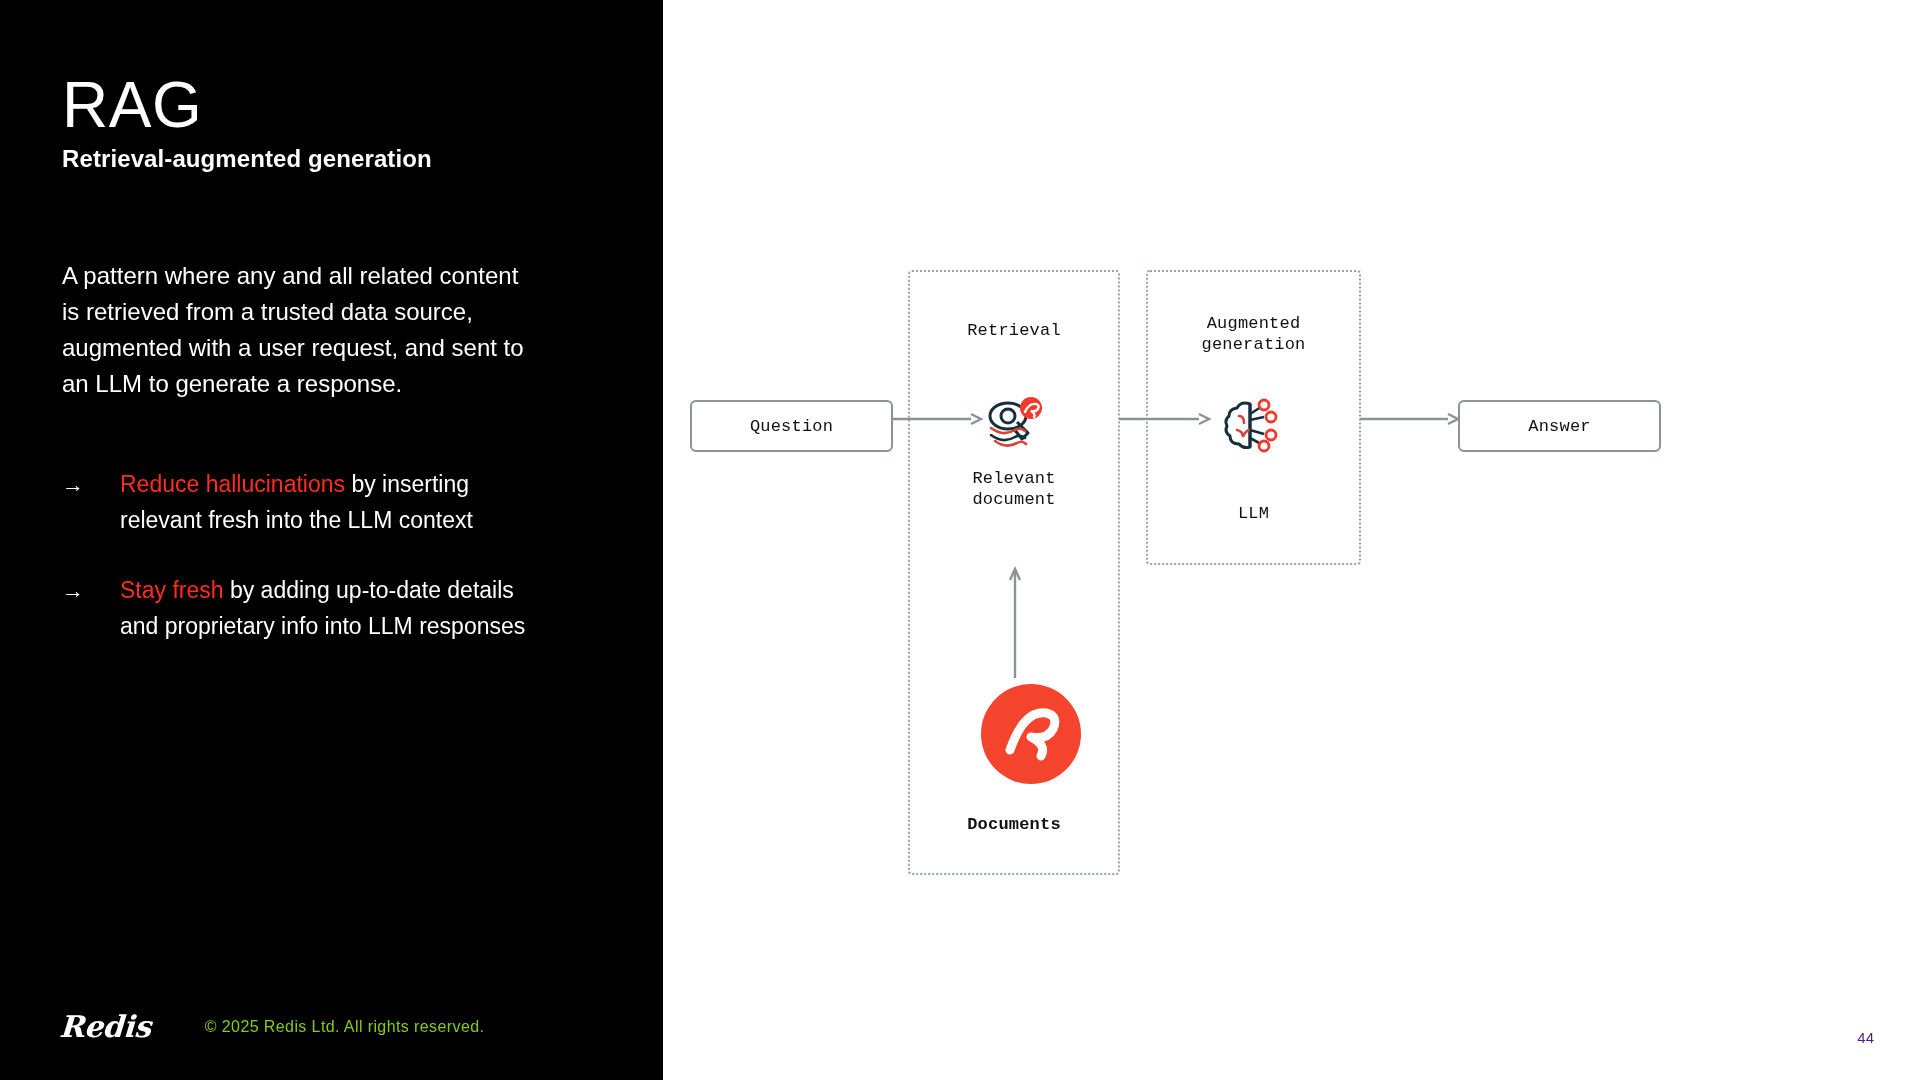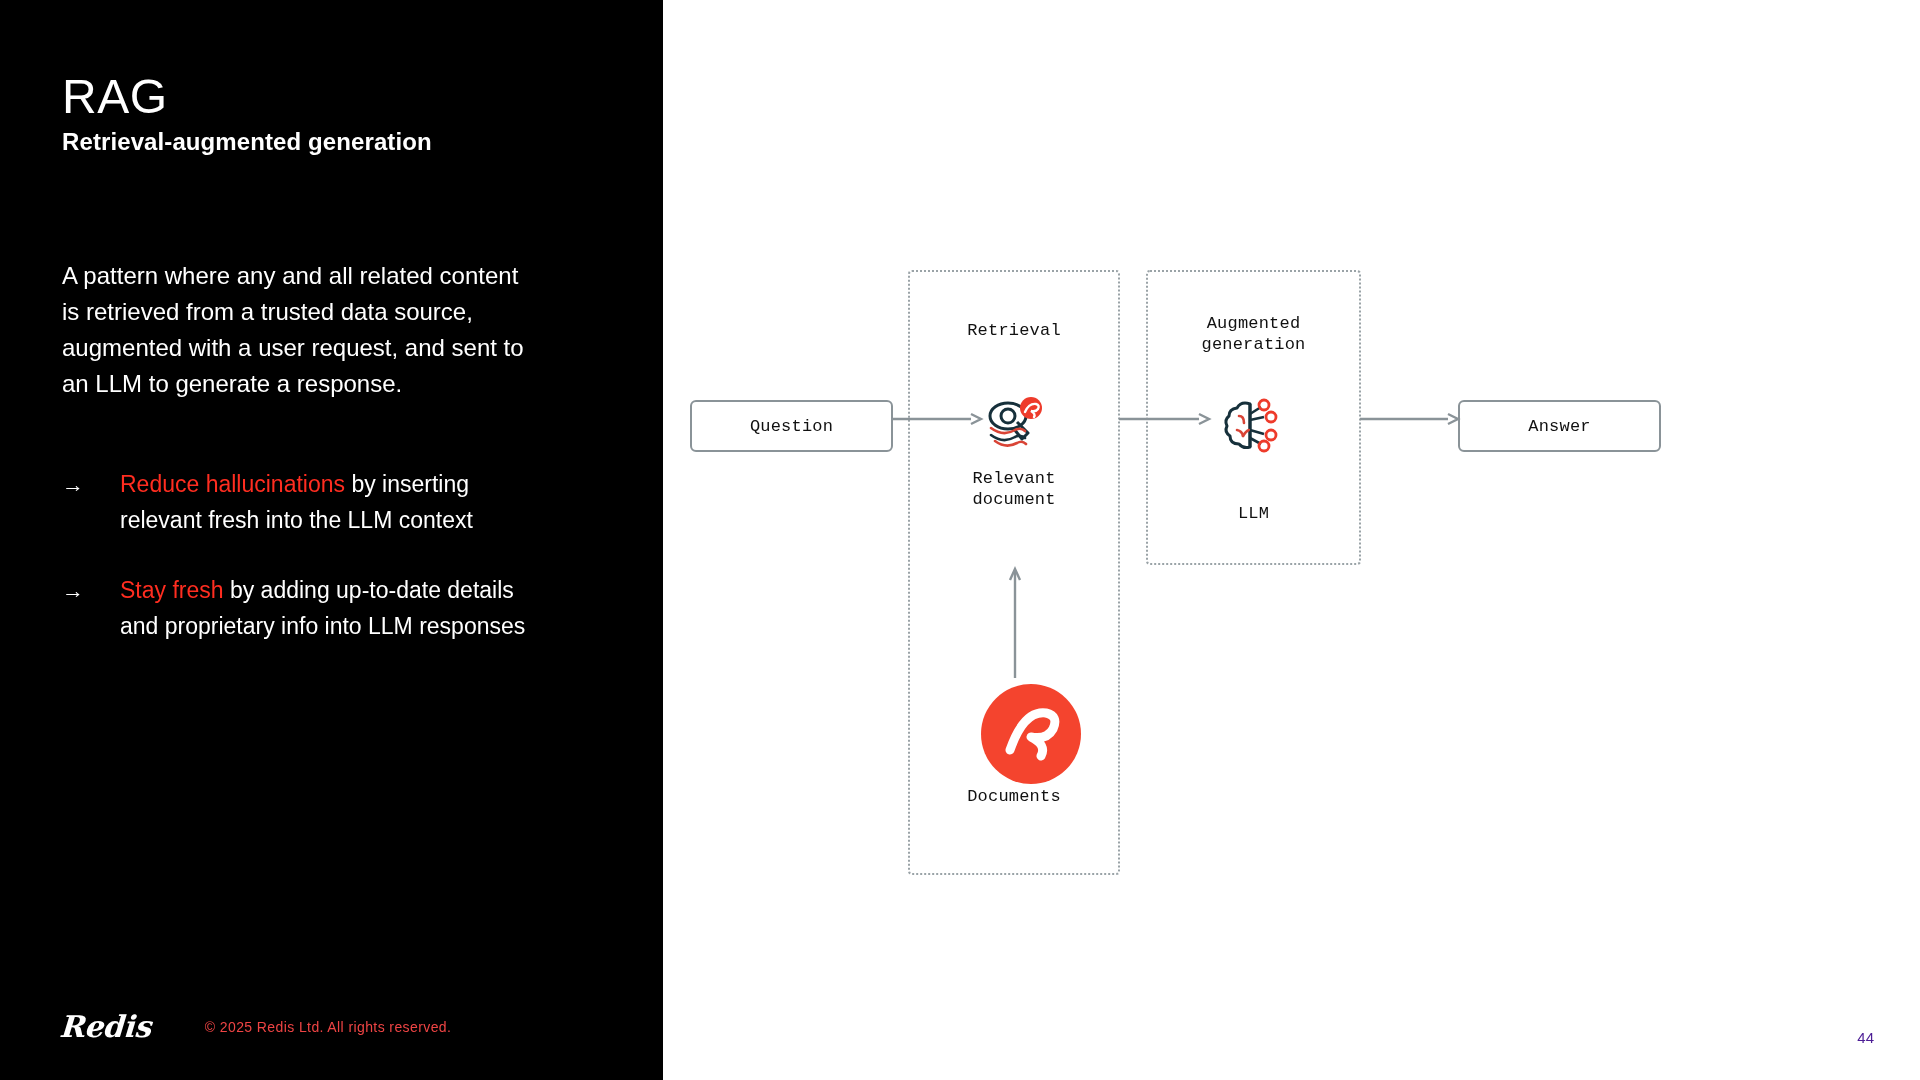--- a/index.html
+++ b/index.html
@@ -11,21 +11,21 @@
   }
   .slide { position:relative; width:1920px; height:1080px; background:#ffffff; }
 
   
   .left-panel {
     position:absolute; left:0; top:0; width:663px; height:1080px;
     background:#000000;
   }
   .title-block { position:absolute; left:62px; top:72px; }
   .slide-title {
-    font-size:48px; font-weight:400; color:#ffffff;
+    font-size:64px; font-weight:400; color:#ffffff;
     letter-spacing:0.5px; line-height:1.05;
   }
   .slide-subtitle {
     font-size:24px; font-weight:600; color:#ffffff;
     margin-top:6px; letter-spacing:0.1px;
   }
 
   .body-copy {
     position:absolute; left:62px; top:258px; width:470px;
     font-size:24px; line-height:36px; color:#ffffff; font-weight:400;
@@ -43,21 +43,21 @@
   }
   .hl { color:#FF2D20; }
 
   .footer { position:absolute; left:62px; bottom:36px; display:flex; align-items:center; }
   .redis-wordmark {
     font-family:"DejaVu Serif", serif; font-style:italic; font-weight:bold;
     font-size:30px; color:#ffffff; letter-spacing:-0.5px;
     transform:skewX(-6deg);
   }
   .copyright {
-    margin-left:52px; font-size:14px; color:#ef4444;
+    margin-left:52px; font-size:16px; color:#84cc16;
     letter-spacing:0.4px; font-weight:400;
   }
 
   
   .diagram { position:absolute; left:663px; top:0; width:1402px; height:1080px; }
 
   .dotted-box {
     position:absolute; border:2px dotted #9aa3a7; border-radius:4px;
   }
   #box-retrieval { left:245px; top:270px; width:212px; height:605px; }
@@ -80,21 +80,21 @@
   #node-question { left:27px; top:400px; width:203px; height:52px; }
   #node-answer   { left:795px; top:400px; width:203px; height:52px; }
 
   .item-label {
     position:absolute; text-align:center;
     font-family:"Liberation Mono", monospace;
     font-size:17px; color:#111111; line-height:21px; letter-spacing:0.2px;
   }
   #label-relevant  { left:245px; top:468px; width:212px; }
   #label-llm       { left:483px; top:495px; width:215px;margin-top:8px; }
-  #label-documents { left:245px; top:786px; width:212px; }
+  #label-documents { left:245px; top:814px; width:212px;font-weight:bold; }
 
   .icon-wrap { position:absolute; }
   #icon-relevant { left:318px; top:394px; width:66px; height:66px; }
   #icon-llm      { left:557px; top:394px; width:66px; height:66px; }
   #icon-documents{ left:318px; top:684px; width:100px; height:100px; }
 
   .arrow-svg { position:absolute; overflow:visible; }
   #arrow-q-to-r { left:228px; top:412px; }
   #arrow-r-to-a { left:456px; top:412px; }
   #arrow-a-to-ans { left:697px; top:412px; }

